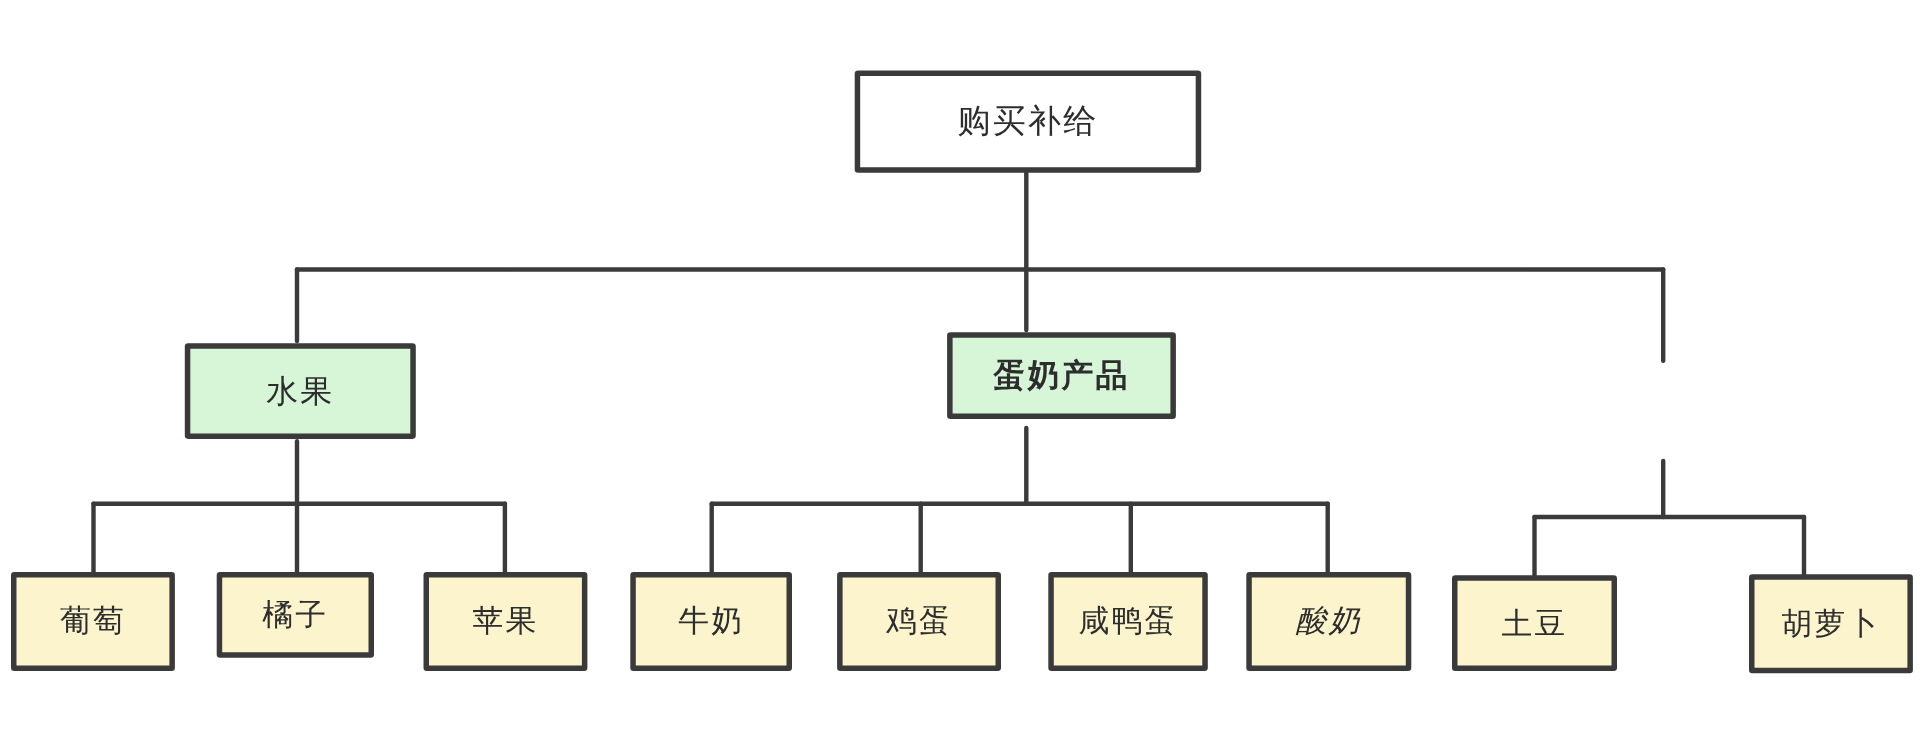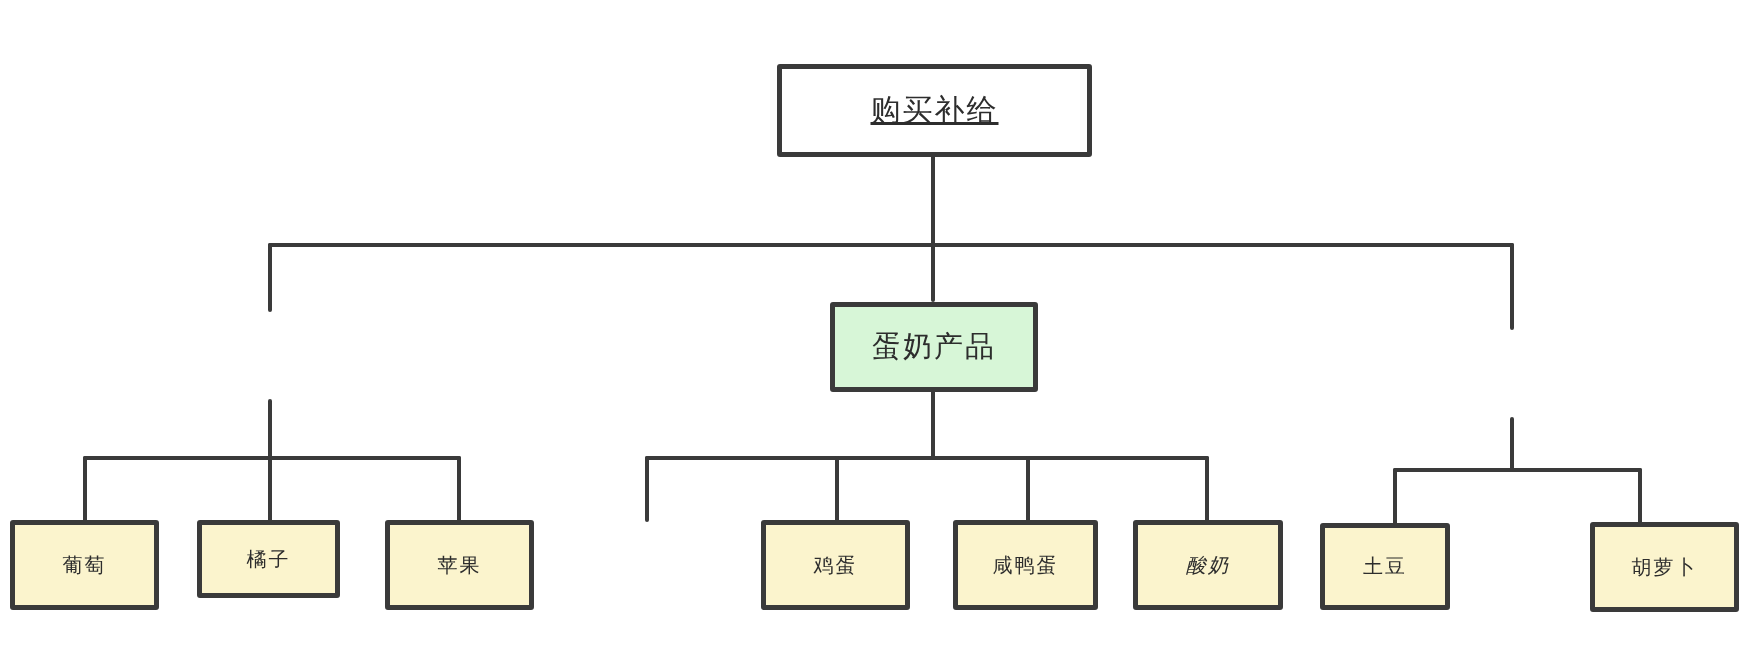--- a/index.html
+++ b/index.html
@@ -17,44 +17,44 @@
     border: 5px solid var(--border, #3a3a3a);
     border-radius: 3px;
     display: flex;
     align-items: center;
     justify-content: center;
     color: var(--text, #2d2d2d);
     font-size: 29px;
     letter-spacing: 2px;
     white-space: nowrap;
   }
-  .node.root   { background: var(--root-fill, #ffffff); font-size: 30px; text-decoration: underline; }
+  .node.root   { background: var(--root-fill, #ffffff); font-size: 30px; }
   .node.branch { background: var(--branch-fill, #d7f6d7); }
-  .node.leaf   { background: var(--leaf-fill, #fbf4cd); font-size: 20px; }
+  .node.leaf   { background: var(--leaf-fill, #fbf4cd); font-size: 28px; }
   .vline, .hline {
     position: absolute;
     background: var(--line, #3a3a3a);
     border-radius: 2px;
   }
   .vline { width: 4px; }
   .hline { height: 4px; }
 
   
   #n-root      { left: 777px;  top: 64px;  width: 315px; height: 93px; }
   #n-fruit     { left: 168px;  top: 312px; width: 210px; height: 87px; }
-  #n-dairy     { left: 830px;  top: 302px; width: 208px; height: 90px; }
+  #n-dairy     { left: 861px;  top: 302px; width: 208px; height: 79px; font-weight: bold; }
   #n-veg       { left: 1405px; top: 330px; width: 210px; height: 87px; }
   #n-grape     { left: 10px;   top: 520px; width: 149px; height: 90px; }
   #n-orange    { left: 197px;  top: 520px; width: 143px; height: 78px; }
   #n-apple     { left: 385px;  top: 520px; width: 149px; height: 90px; }
   #n-milk      { left: 573px;  top: 520px; width: 147px; height: 90px; }
   #n-egg       { left: 761px;  top: 520px; width: 149px; height: 90px; }
   #n-duckegg   { left: 953px;  top: 520px; width: 145px; height: 90px; }
   #n-yogurt    { left: 1133px; top: 520px; width: 150px; height: 90px; font-style: italic; }
-  #n-potato    { left: 1320px; top: 523px; width: 130px; height: 87px; }
+  #n-potato    { left: 1320px; top: 523px; width: 150px; height: 87px; }
   #n-carrot    { left: 1566px; top: 522px; width: 149px; height: 90px; margin-left: 24px; }
 
   
   #c-root-v      { left: 931px;  top: 155px; height: 147px; }
   #c-main-h      { left: 268px;  top: 243px; width: 1246px; }
   #c-fruit-top   { left: 268px;  top: 243px; height: 69px;  }
   #c-veg-top     { left: 1510px; top: 243px; height: 87px;  }
   #c-fruit-stem  { left: 268px;  top: 399px; height: 61px;  }
   #c-fruit-h     { left: 83px;   top: 456px; width: 378px;  }
   #c-grape-v     { left: 83px;   top: 456px; height: 66px;  }
@@ -91,26 +91,28 @@
   <div class="vline" id="c-egg-v"></div>
   <div class="vline" id="c-duckegg-v"></div>
   <div class="vline" id="c-yogurt-v"></div>
   <div class="vline" id="c-veg-stem"></div>
   <div class="hline" id="c-veg-h"></div>
   <div class="vline" id="c-potato-v"></div>
   <div class="vline" id="c-carrot-v"></div>
 
   <div class="node root" id="n-root">购买补给</div>
 
+  <div class="node branch" id="n-fruit">水果</div>
   <div class="node branch" id="n-dairy">蛋奶产品</div>
 
   <div class="node leaf" id="n-grape">葡萄</div>
   <div class="node leaf" id="n-orange">橘子</div>
   <div class="node leaf" id="n-apple">苹果</div>
 
+  <div class="node leaf" id="n-milk">牛奶</div>
   <div class="node leaf" id="n-egg">鸡蛋</div>
   <div class="node leaf" id="n-duckegg">咸鸭蛋</div>
   <div class="node leaf" id="n-yogurt">酸奶</div>
 
   <div class="node leaf" id="n-potato">土豆</div>
   <div class="node leaf" id="n-carrot">胡萝卜</div>
 
 </div>
 
 </body></html>

